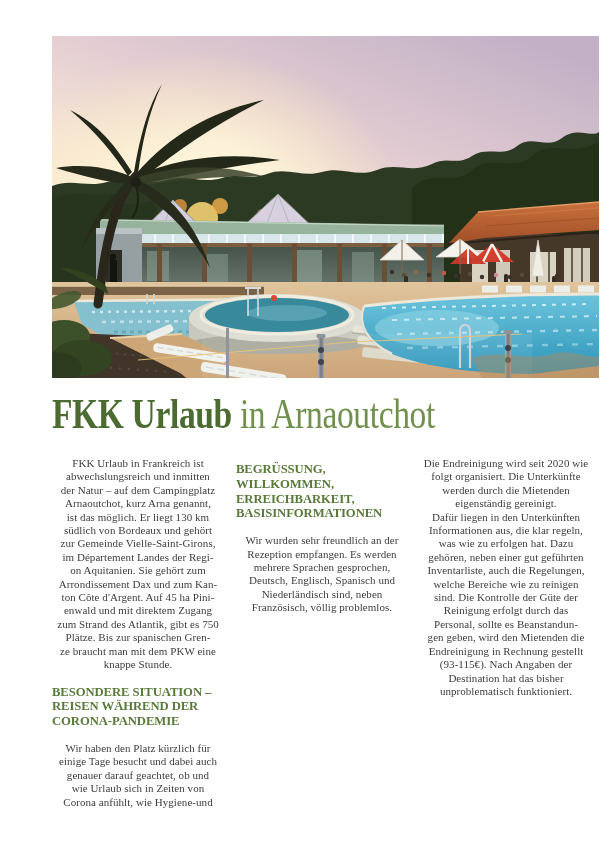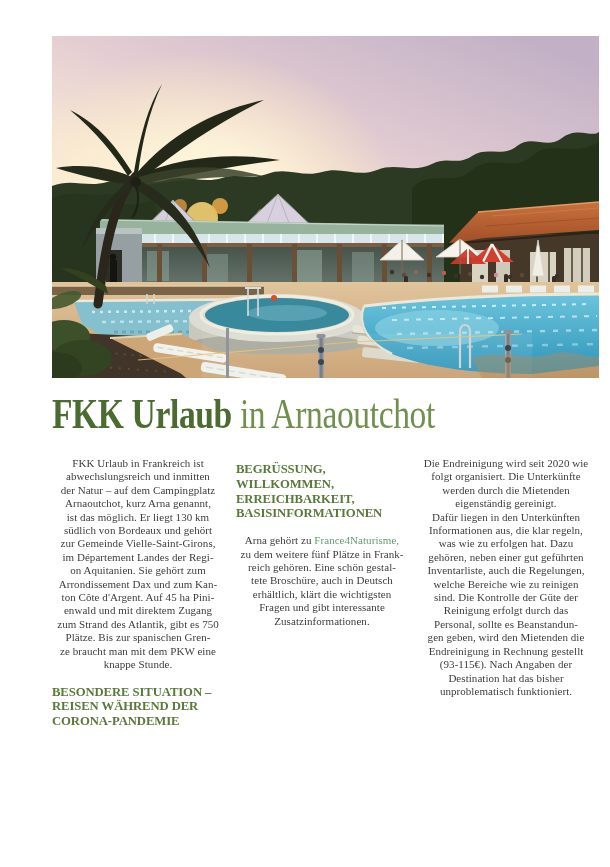--- a/index.html
+++ b/index.html
@@ -287,33 +287,37 @@
 Arrondissement Dax und zum Kan-
 ton Côte d'Argent. Auf 45 ha Pini-
 enwald und mit direktem Zugang
 zum Strand des Atlantik, gibt es 750
 Plätze. Bis zur spanischen Gren-
 ze braucht man mit dem PKW eine
 knappe Stunde.</p>
       <h2>BESONDERE SITUATION –
 REISEN WÄHREND DER
 CORONA-PANDEMIE</h2>
+      <p>Wir haben den Platz kürzlich für
+einige Tage besucht und dabei auch
+genauer darauf geachtet, ob und
+wie Urlaub sich in Zeiten von
+Corona anfühlt, wie Hygiene-und</p>
     </div>
     <div class="col">
       <h2>BEGRÜSSUNG,
 WILLKOMMEN,
 ERREICHBARKEIT,
 BASISINFORMATIONEN</h2>
-      <p><span>Arna gehört zu </span><a class="link">France4Naturisme,</a><span>
-zu dem weitere fünf Plätze in Frank-
-reich gehören. Eine schön gestal-
-tete Broschüre, auch in Deutsch
-erhältlich, klärt die wichtigsten
-Fragen und gibt interessante
-Zusatzinformationen.</span></p>
+      <p>Wir wurden sehr freundlich an der
+Rezeption empfangen. Es werden
+mehrere Sprachen gesprochen,
+Deutsch, Englisch, Spanisch und
+Niederländisch sind, neben
+Französisch, völlig problemlos.</p>
     </div>
     <div class="col">
       <p>Die Endreinigung wird seit 2020 wie
 folgt organisiert. Die Unterkünfte
 werden durch die Mietenden
 eigenständig gereinigt.
 Dafür liegen in den Unterkünften
 Informationen aus, die klar regeln,
 was wie zu erfolgen hat. Dazu
 gehören, neben einer gut geführten

